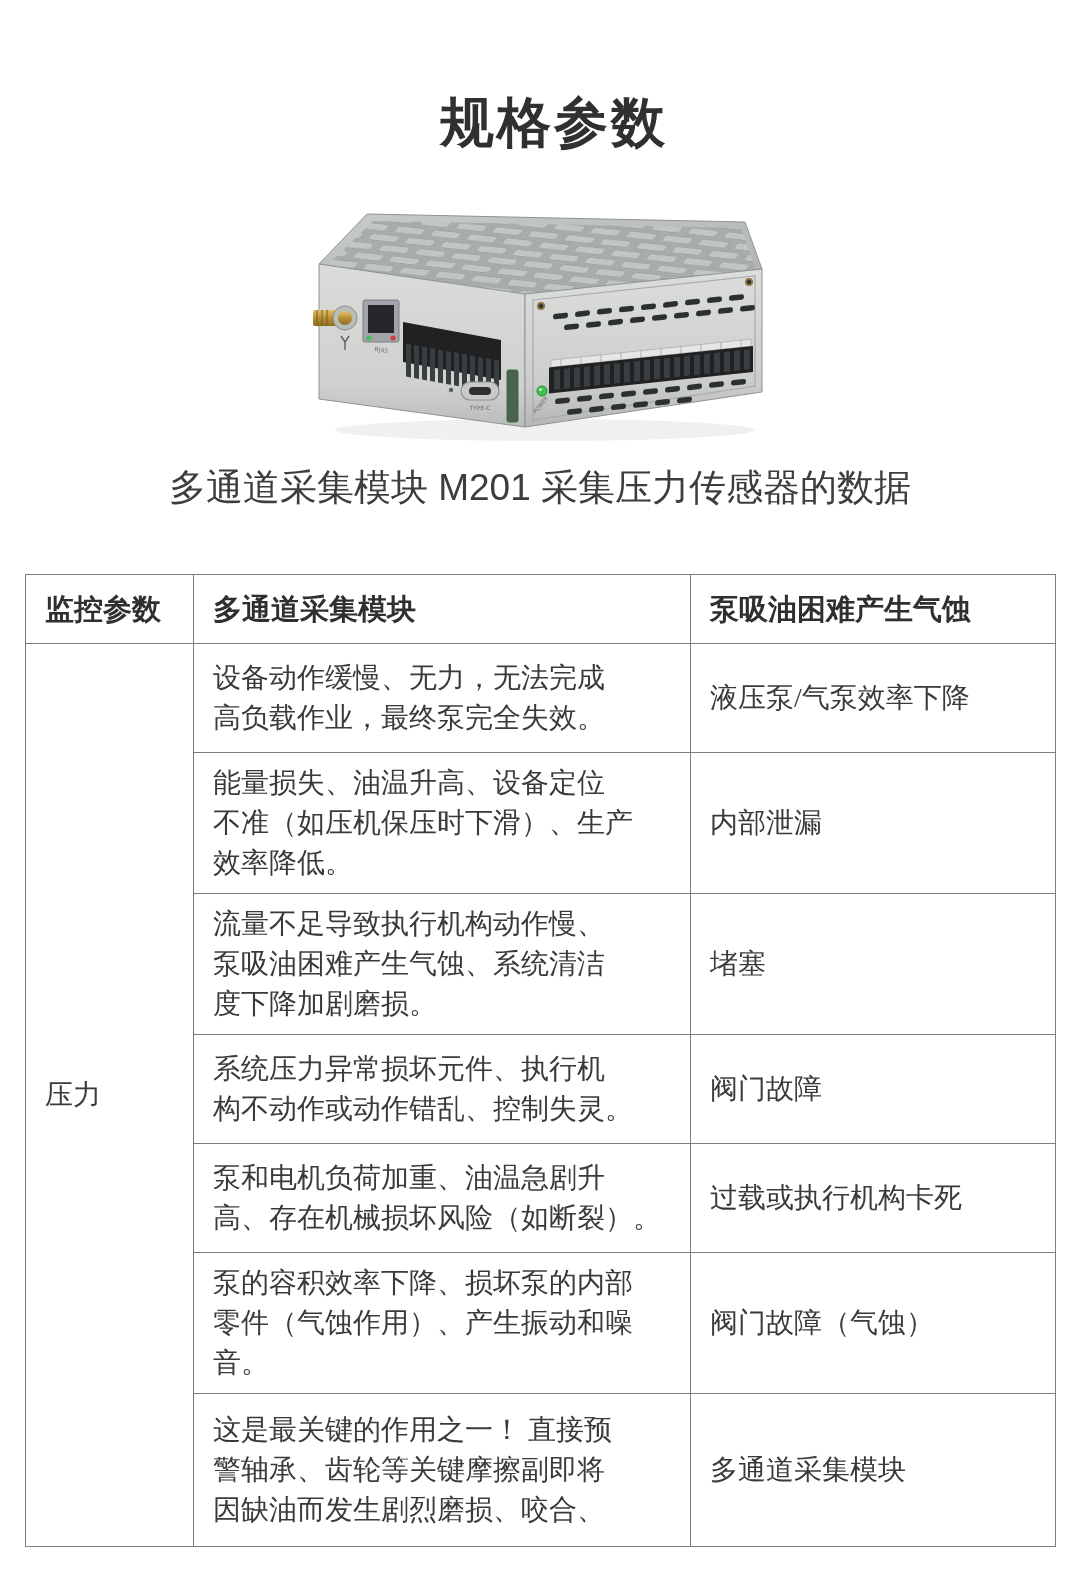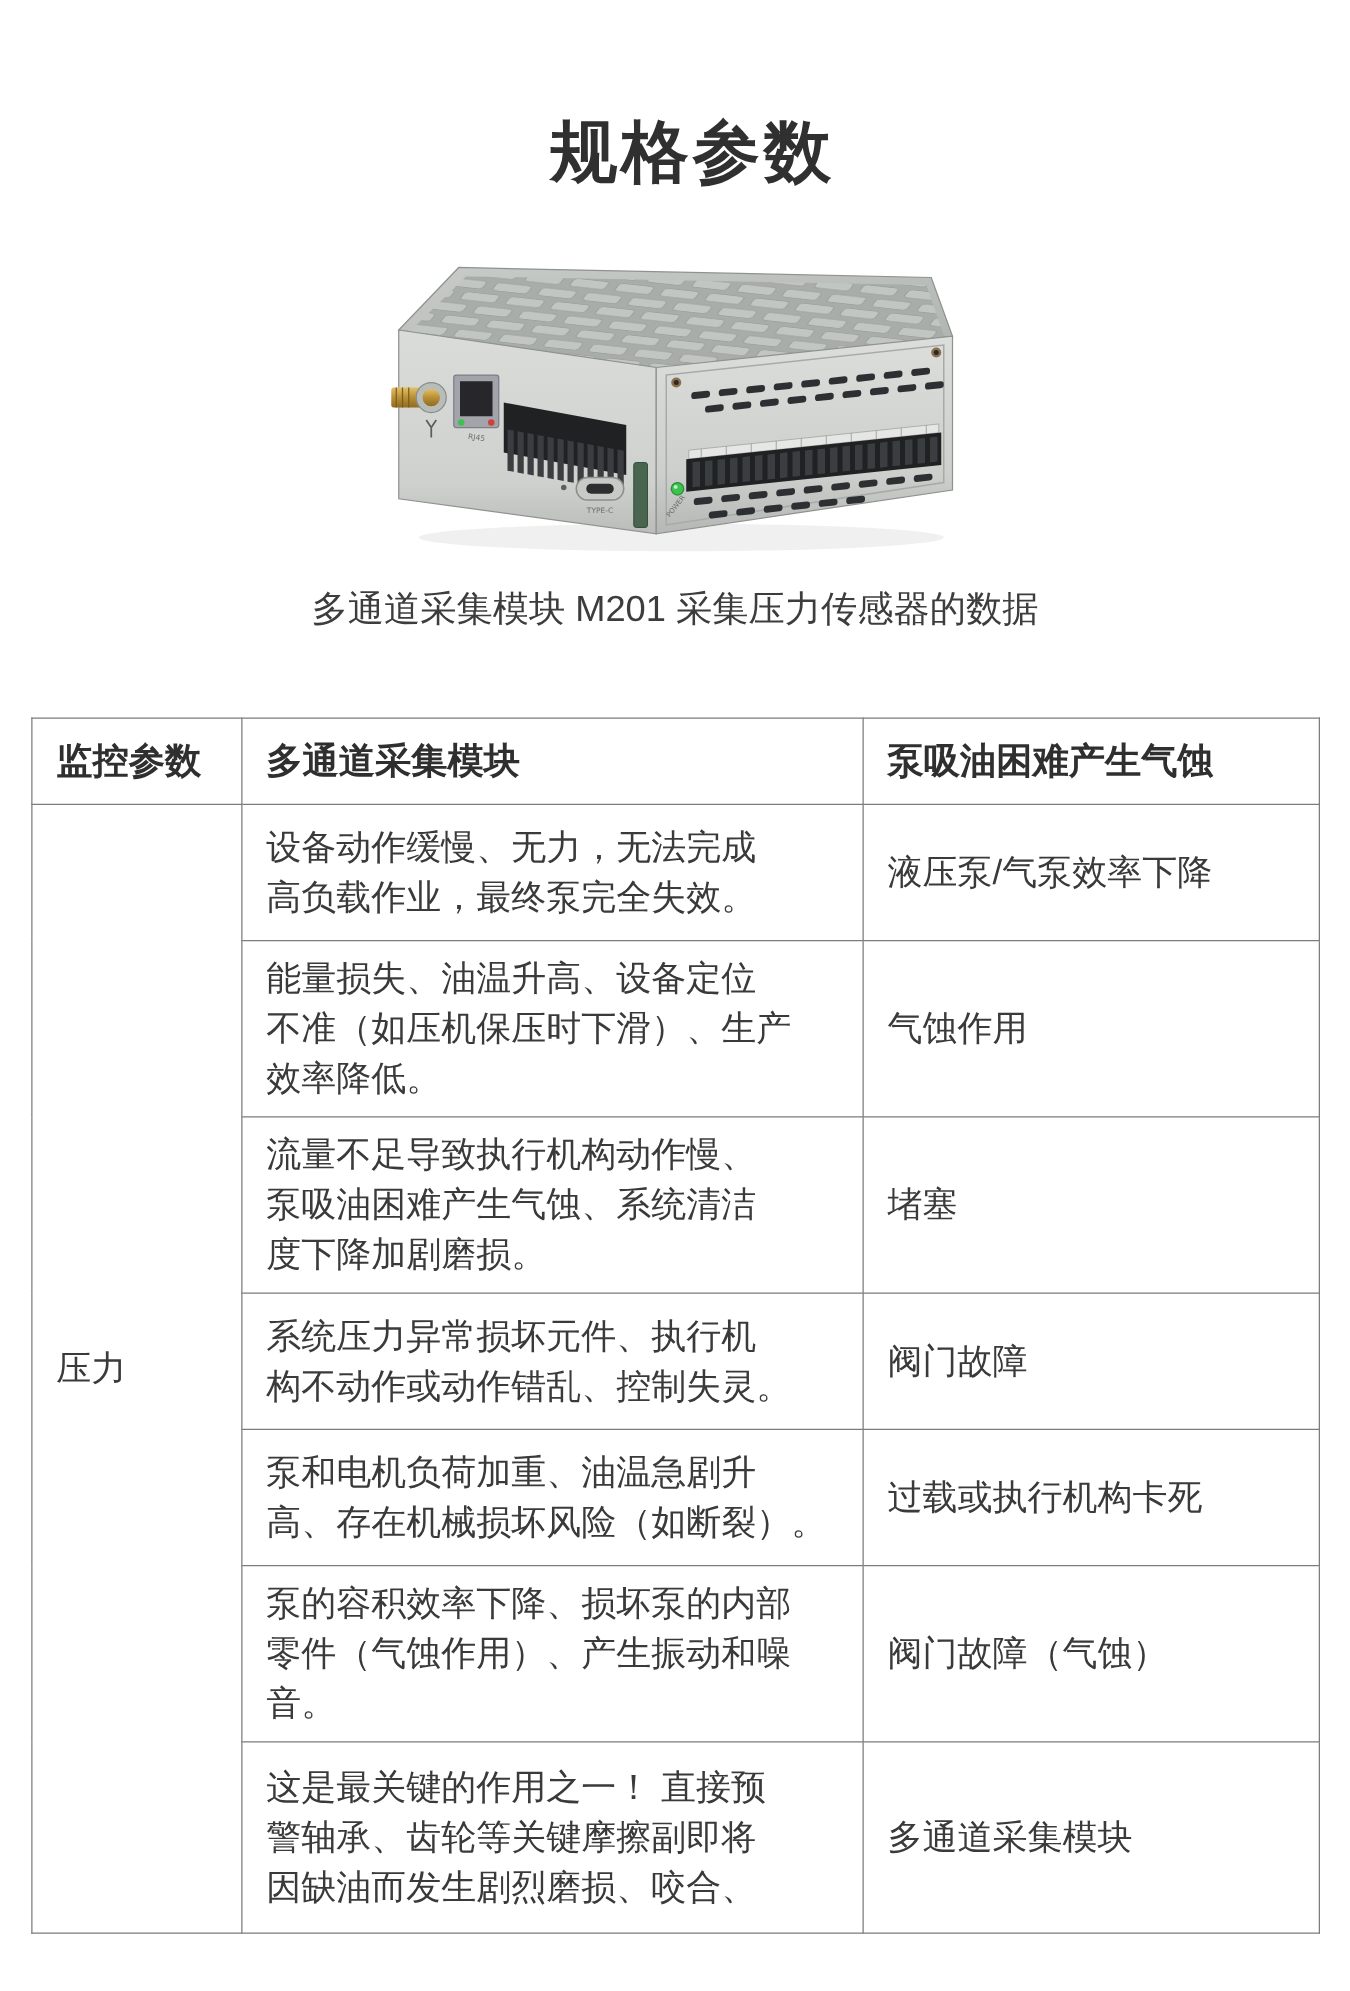--- a/index.html
+++ b/index.html
@@ -13,25 +13,25 @@
     font-size:54px;line-height:64px;font-weight:700;color:#303030;
     letter-spacing:3px;
     padding-left:28px;
   }
   .device-wrap{
     margin-top:40px;height:252px;
     display:flex;justify-content:center;align-items:center;
   }
   .caption{
     margin-top:22px;text-align:center;
-    font-size:29px;line-height:40px;color:#3d3d3d;
+    font-size:37px;line-height:40px;color:#3d3d3d;
   }
   table.spec{
     margin:66px 25px 0 25px;width:1030px;
-    border-collapse:collapse;table-layout:fixed;
+    border-collapse:collapse;table-layout:fixed;font-family:Liberation Serif, serif;
   }
   table.spec col.c1{width:168px;}
   table.spec col.c2{width:497px;}
   table.spec col.c3{width:365px;}
   table.spec th, table.spec td{
     border:1px solid #7c7c7c;
     vertical-align:middle;text-align:left;
     padding:10px 16px 10px 19px;
     font-size:28px;line-height:40px;color:#3a3a3a;
   }
@@ -261,21 +261,21 @@
         <td class="param-cell" rowspan="7">压力</td>
     <td class="importance-cell">设备动作缓慢、无力，无法完成
 高负载作业，最终泵完全失效。</td>
     <td class="problem-cell">液压泵/气泵效率下降</td>
   </tr>
 
   <tr>
     <td class="importance-cell">能量损失、油温升高、设备定位
 不准（如压机保压时下滑）、生产
 效率降低。</td>
-    <td class="problem-cell">气蚀作用</td>
+    <td class="problem-cell">内部泄漏</td>
   </tr>
 
   <tr>
     <td class="importance-cell">流量不足导致执行机构动作慢、
 泵吸油困难产生气蚀、系统清洁
 度下降加剧磨损。</td>
     <td class="problem-cell">堵塞</td>
   </tr>
 
   <tr>

